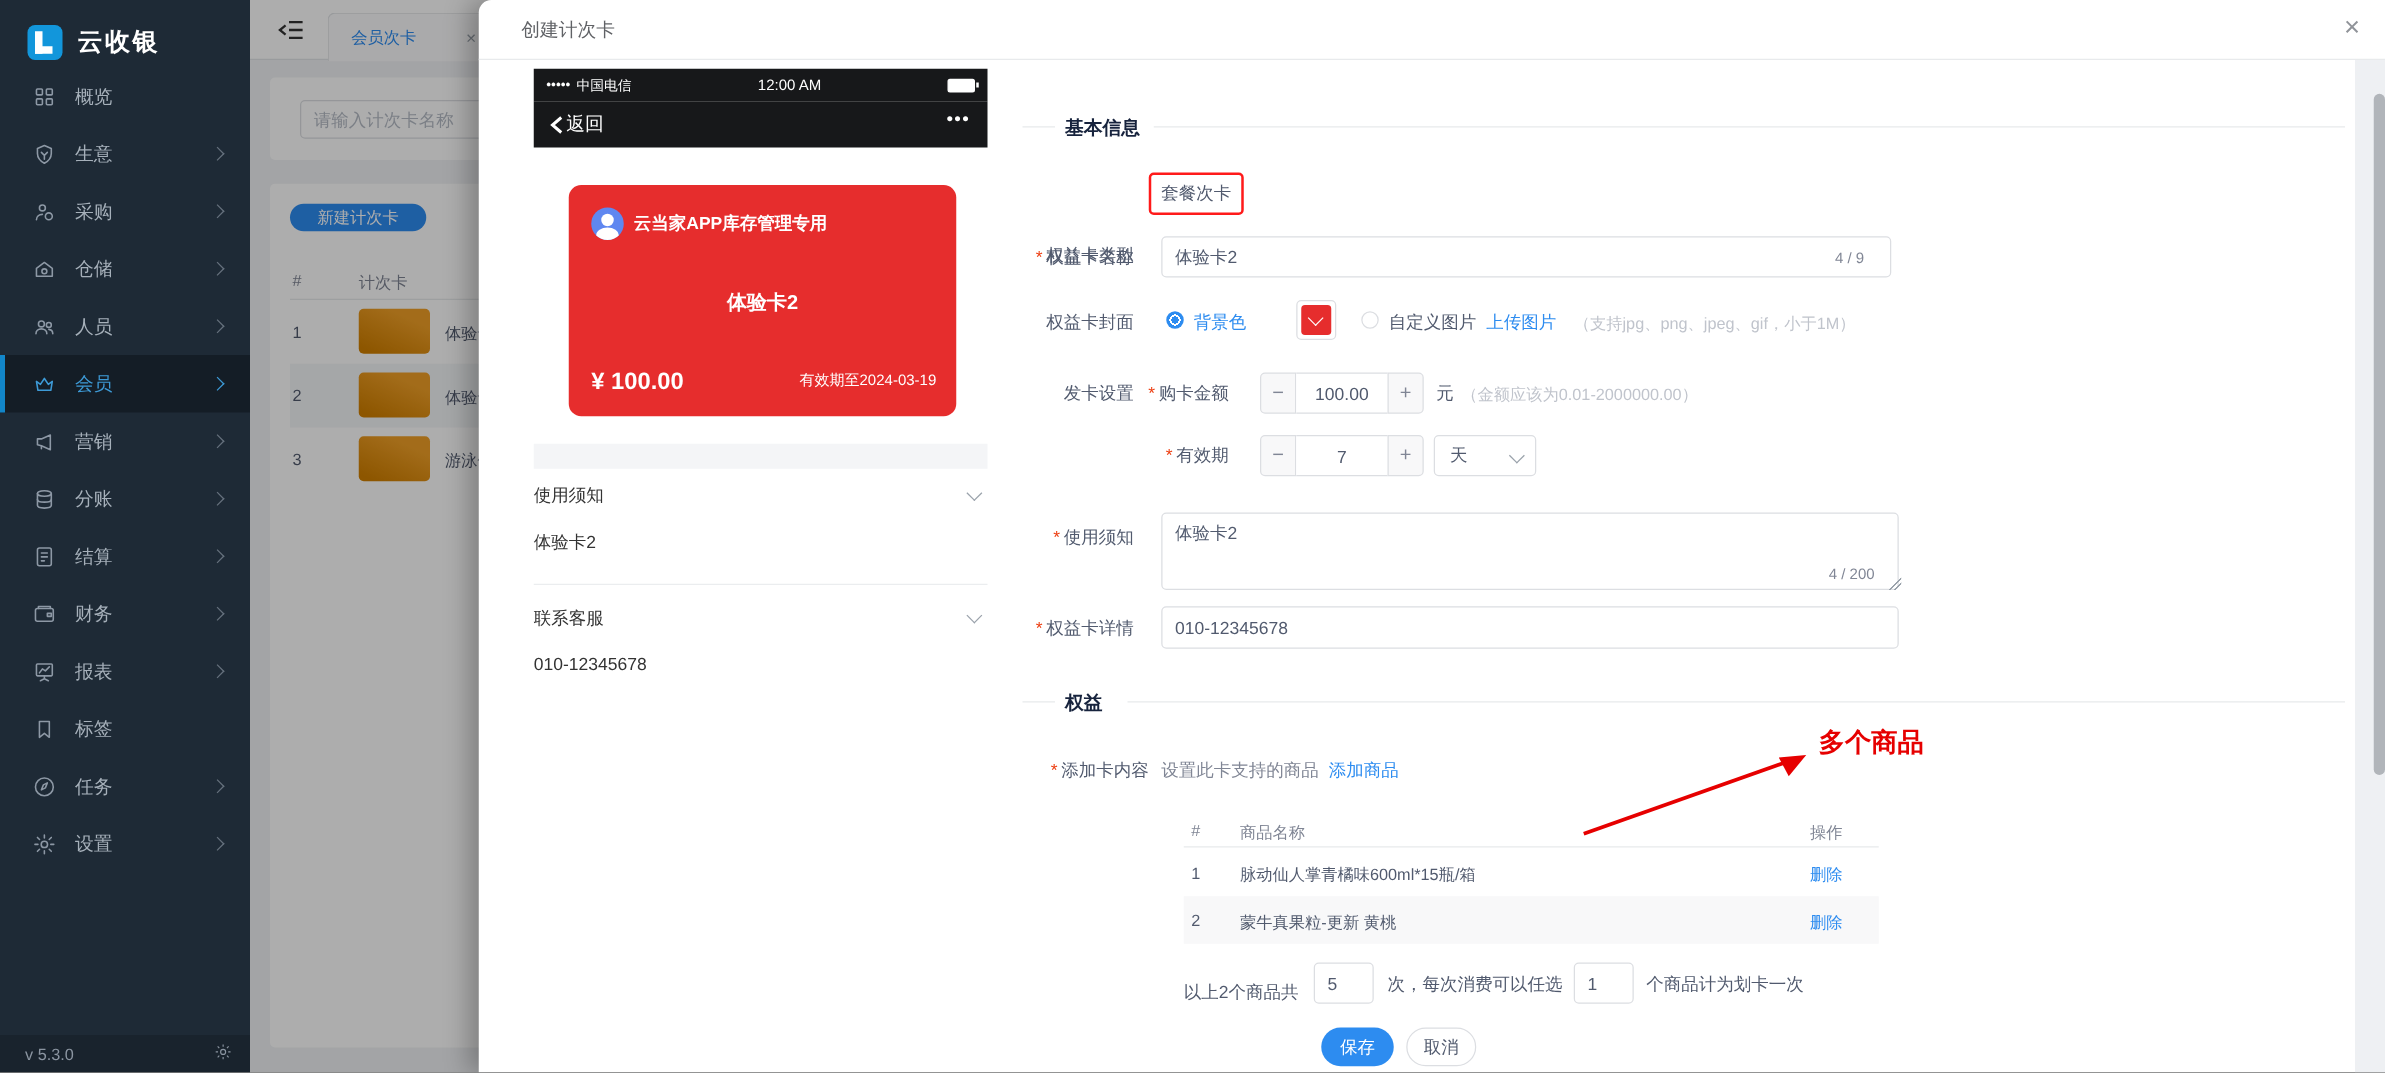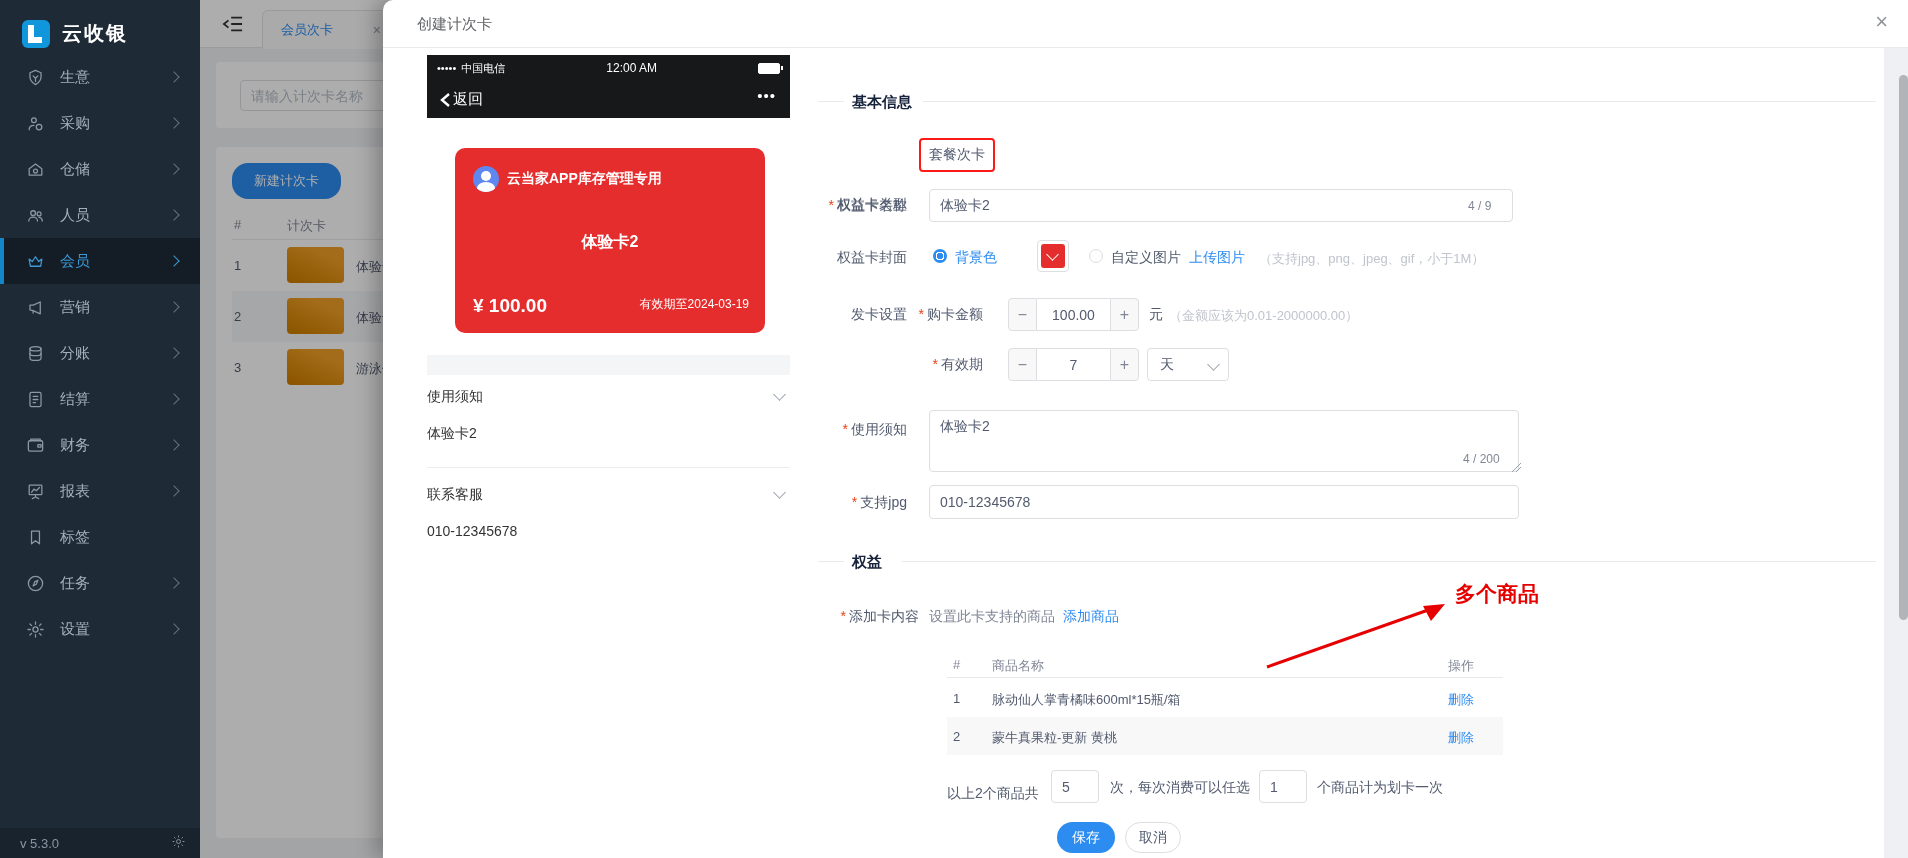--- a/index.html
+++ b/index.html
@@ -36,21 +36,21 @@
   .collapse-btn svg { stroke:#333; fill:none; stroke-width:2; width:22px; height:20px; }
   .tab { position:absolute; left:62px; top:10px; width:130px; height:39px; background:#fbfbfc; border:1px solid #e0e3e6; border-bottom:none;
          border-radius:6px 6px 0 0; display:flex; align-items:center; padding:0 10px 0 18px; color:#2d8cf0; font-size:13px; }
   .tab-close { margin-left:auto; color:#9aa2ab; font-size:14px; }
   .card { position:absolute; background:#fff; border-radius:4px; }
   .card1 { left:16px; top:62px; width:1100px; height:66px; }
   .search-input { position:absolute; left:24px; top:18px; width:300px; height:31px; border:1px solid #dcdee2; border-radius:4px;
                   padding:0 10px; font-size:14px; color:#515a6e; font-family:"Liberation Sans",sans-serif; background:#fff; }
   .search-input::placeholder { color:#b6bcc6; }
   .card2 { left:16px; top:147px; width:1100px; height:691px; }
-  .new-btn { position:absolute; left:16px; top:16px; height:36px; padding:0 22px; background:#2d8cf0; color:#fff;
+  .new-btn { position:absolute; left:16px; top:16px; height:22px; padding:0 22px; background:#2d8cf0; color:#fff;
              border:none; border-radius:16px; font-size:13px; display:flex; align-items:center; font-family:"Liberation Sans",sans-serif; }
   .lt-header { position:absolute; left:16px; top:64px; width:360px; height:29px; color:#808695; font-size:13px; border-bottom:1px solid #e8eaec; }
   .lt-header .h-idx { position:absolute; left:2px; top:6px; }
   .lt-header .h-card { position:absolute; left:55px; top:6px; }
   .lt-row { position:absolute; left:16px; width:360px; height:51px; }
   .lt-row.stripe { background:#f4f6f8; }
   .lt-idx { position:absolute; left:2px; top:18px; font-size:13px; color:#515a6e; }
   .lt-thumb { position:absolute; left:55px; top:7px; width:57px; height:36px; border-radius:4px;
               background:linear-gradient(205deg,#f0a027 25%,#d07f00 90%); }
   .lt-name { position:absolute; left:124px; top:18px; font-size:13px; color:#515a6e; white-space:nowrap; }
@@ -154,20 +154,31 @@
 
   <div class="sidebar">
     <div class="logo-row">
       <span class="logo-mark"></span>
       <span class="logo-text">云收银</span>
     </div>
     <div class="menu">
       <div class="menu-item">
         <span class="mi-icon">
             <svg viewBox="0 0 24 24">
+              <rect x="4" y="4" width="6" height="6" rx="1"></rect>
+              <rect x="14" y="4" width="6" height="6" rx="1"></rect>
+              <rect x="4" y="14" width="6" height="6" rx="1"></rect>
+              <rect x="14" y="14" width="6" height="6" rx="1"></rect>
+            </svg>
+          </span>
+        <span class="mi-label">概览</span>
+      </div>
+      <div class="menu-item">
+        <span class="mi-icon">
+            <svg viewBox="0 0 24 24">
               <path d="M12 3l7 3v5c0 5-3.5 8-7 10-3.5-2-7-5-7-10V6z"></path>
               <path d="M9 10l3 3 3-3M12 13v4"></path>
             </svg>
           </span>
         <span class="mi-label">生意</span>
         <span class="arrow-r"></span>
       </div>
       <div class="menu-item">
         <span class="mi-icon">
             <svg viewBox="0 0 24 24">
@@ -422,21 +433,21 @@
     <div class="unit-select">
       <span>天</span>
       <span class="chev-d"></span>
     </div>
 
     <div class="flabel" style="left:394px;top:421px;"><span class="req">*</span><span>使用须知</span></div>
     <textarea class="f-textarea" style="">体验卡2</textarea>
     <span class="count-in" style="left:1080px;top:452px;">4 / 200</span>
     <span class="grip"></span>
 
-    <div class="flabel" style="left:394px;top:494px;"><span class="req">*</span><span>支持jpg</span></div>
+    <div class="flabel" style="left:394px;top:494px;"><span class="req">*</span><span>权益卡详情</span></div>
     <input class="f-input" style="left: 546px; top: 485px; width: 590px; height: 34px;" value="010-12345678">
 
     <div class="hline" style="left:435px;top:561px;width:26px;"></div>
     <div class="sec-title" style="left:469px;top:553px;">权益</div>
     <div class="hline" style="left:519px;top:561px;width:974px;"></div>
 
     <div class="flabel" style="left:400px;top:608px;width:136px;"><span class="req">*</span><span>添加卡内容</span></div>
     <span class="opt-gray" style="left:546px;top:608px;color:#808695;">设置此卡支持的商品</span>
     <span class="link" style="left:680px;top:608px;">添加商品</span>
 

